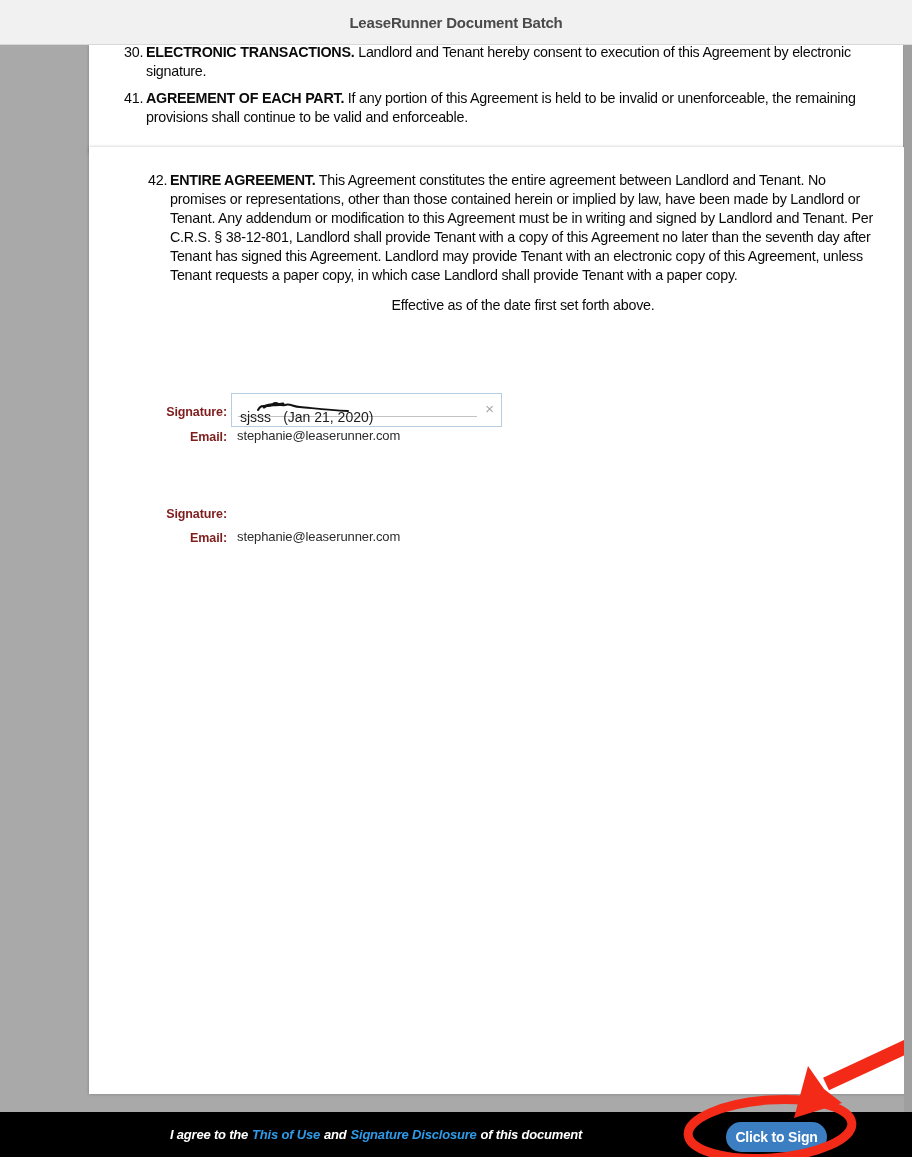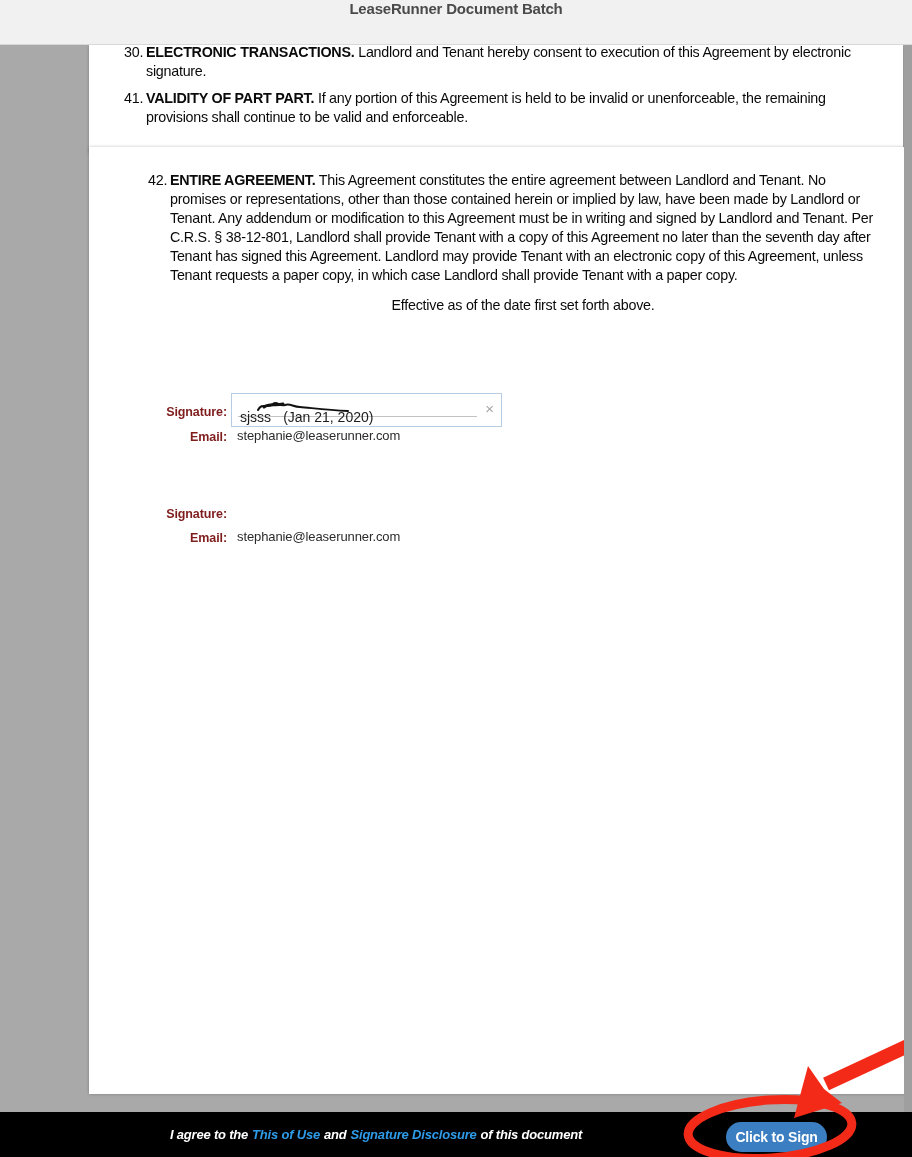--- a/index.html
+++ b/index.html
@@ -1,21 +1,21 @@
 <!DOCTYPE html>
 <html><head>
 <meta charset="utf-8">
 <style>
   html,body{margin:0;padding:0;}
   body{font-family:"Liberation Sans",sans-serif;}
   #screen{position:relative;width:912px;height:1157px;background:#a9a9a9;overflow:hidden;}
 
   
   .titlebar{position:absolute;left:0;top:0;width:912px;height:45px;background:#f1f1f1;
-    border-bottom:1px solid #d8d8d8;box-sizing:border-box;display:flex;align-items:flex-start;justify-content:center;z-index:20;}
+    border-bottom:1px solid #d8d8d8;box-sizing:border-box;display:flex;align-items:center;justify-content:center;z-index:20;}
   .titlebar .title{font-size:15px;font-weight:600;color:#4a4a4a;letter-spacing:-0.2px;}
 
   
   .page{position:absolute;left:89px;width:814px;background:#ffffff;box-shadow:0 0 3px rgba(0,0,0,.25);}
   .page1{top:45px;height:108px;overflow:hidden;}
   .page2{top:147px;height:947px;overflow:hidden;padding-left:24px;}
 
   .doc-text{color:#0a0a0a;font-size:14.3px;line-height:19px;letter-spacing:-0.25px;}
   .clause{display:flex;padding-left:35px;margin:0 0 8px 0;}
   .clause .num{flex:0 0 22px;}
@@ -62,21 +62,21 @@
   </div>
 
   <div class="page page1">
     <div class="doc-text">
       <div class="clause clause-first">
         <span class="num">30.</span>
         <span class="ctext"><b>ELECTRONIC TRANSACTIONS.</b> <span>Landlord and Tenant hereby consent to execution of this Agreement by electronic signature.</span></span>
       </div>
       <div class="clause">
         <span class="num">41.</span>
-        <span class="ctext"><b>VALIDITY OF PART PART.</b> <span>If any portion of this Agreement is held to be invalid or unenforceable, the remaining provisions shall continue to be valid and enforceable.</span></span>
+        <span class="ctext"><b>AGREEMENT OF EACH PART.</b> <span>If any portion of this Agreement is held to be invalid or unenforceable, the remaining provisions shall continue to be valid and enforceable.</span></span>
       </div>
     </div>
   </div>
 
   <div class="page page2">
     <div class="doc-text">
       <div class="clause clause-first">
         <span class="num">42.</span>
         <span class="ctext"><b>ENTIRE AGREEMENT.</b> <span>This Agreement constitutes the entire agreement between Landlord and Tenant. No promises or representations, other than those contained herein or implied by law, have been made by Landlord or Tenant. Any addendum or modification to this Agreement must be in writing and signed by Landlord and Tenant. Per C.R.S. § 38-12-801, Landlord shall provide Tenant with a copy of this Agreement no later than the seventh day after Tenant has signed this Agreement. Landlord may provide Tenant with an electronic copy of this Agreement, unless Tenant requests a paper copy, in which case Landlord shall provide Tenant with a paper copy.</span></span>
       </div>

